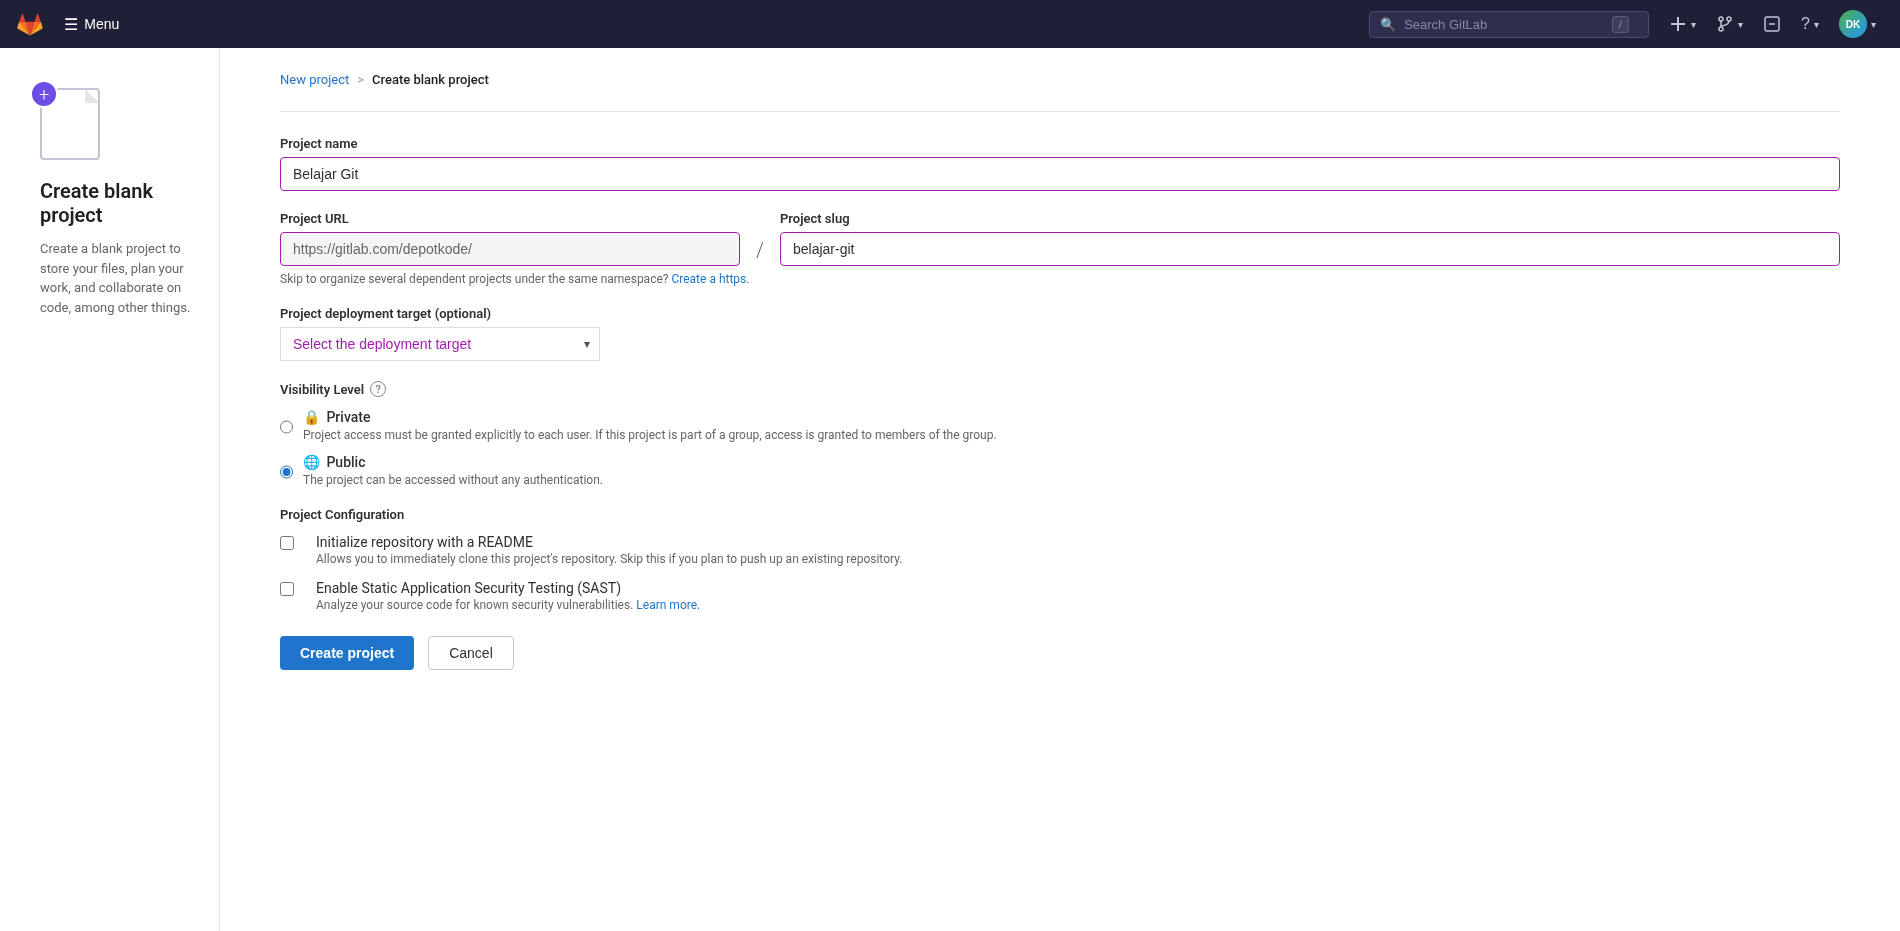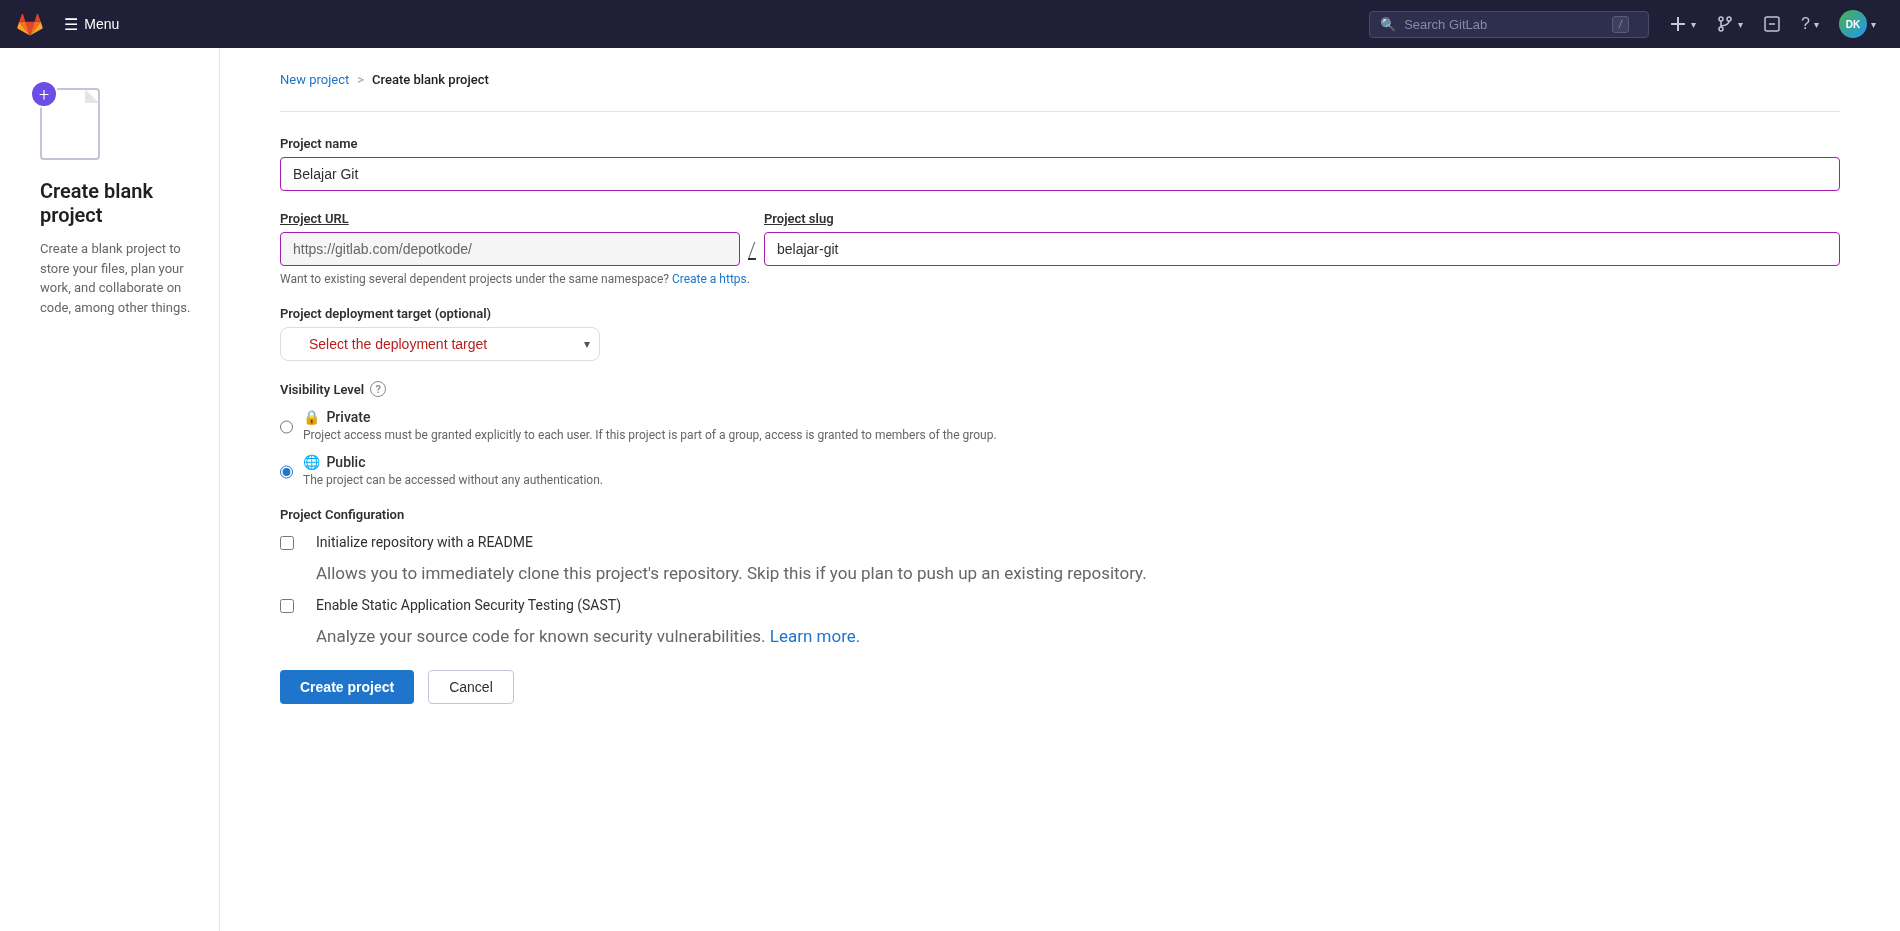--- a/index.html
+++ b/index.html
@@ -209,22 +209,21 @@
       outline: none;
     }
     .form-input.readonly {
       background: #f5f5f5;
       color: #666;
     }
 
     .project-url-row {
       display: flex;
       align-items: center;
-      gap: 8px;
-      text-decoration: underline;
+      gap: 16px;
     }
     .project-url-field {
       flex: 1;
       max-width: 460px;
     }
     .url-separator {
       font-size: 20px;
       color: #666;
       font-weight: 300;
     }
@@ -239,25 +238,25 @@
     }
     .help-text a { color: #1f75cb; text-decoration: none; }
 
     
     .dropdown-field {
       position: relative;
       max-width: 320px;
     }
     .dropdown-select {
       width: 100%;
-      padding: 8px 36px 8px 28px;
+      padding: 8px 36px 8px 12px;
       border: 1px solid #ddd;
-      border-radius: 8px;
-      font-size: 14px;
-      color: #b91c1c;
+      border-radius: 0;
+      font-size: 14px;
+      color: #a21caf;
       background: #fff;
       appearance: none;
       cursor: pointer;
       outline: none;
     }
     .dropdown-chevron {
       position: absolute;
       right: 10px;
       top: 50%;
       transform: translateY(-50%);
@@ -332,23 +331,23 @@
       accent-color: #1f75cb;
       width: 14px;
       height: 14px;
     }
     .checkbox-content {}
     .checkbox-title {
       font-size: 14px;
       color: #303030;
     }
     .checkbox-desc {
-      font-size: 17px;
-      color: #666;
-      margin-top: 13px;
+      font-size: 12px;
+      color: #666;
+      margin-top: 2px;
     }
     .checkbox-desc a { color: #1f75cb; text-decoration: none; }
 
     
     .form-actions {
       display: flex;
       gap: 14px;
       margin-top: 24px;
     }
     .btn-primary {
@@ -478,21 +477,21 @@
           <label class="form-label">Project URL</label>
           <input type="text" class="form-input readonly" readonly="" value="https://gitlab.com/depotkode/" style="">
         </div>
         <div class="url-separator" style="margin-top: 22px;">/</div>
         <div class="slug-field">
           <label class="form-label">Project slug</label>
           <input type="text" class="form-input" value="belajar-git" style="">
         </div>
       </div>
       <p class="help-text">
-        <span>Want to existing several dependent projects under the same namespace?</span>
+        <span>Skip to organize several dependent projects under the same namespace?</span>
         <a href="#">Create a https.</a>
       </p>
     </div>
 
     <div class="form-group">
       <label class="form-label">Project deployment target (optional)</label>
       <div class="dropdown-field">
         <select class="dropdown-select">
           <option value="">Select the deployment target</option>
         </select>

